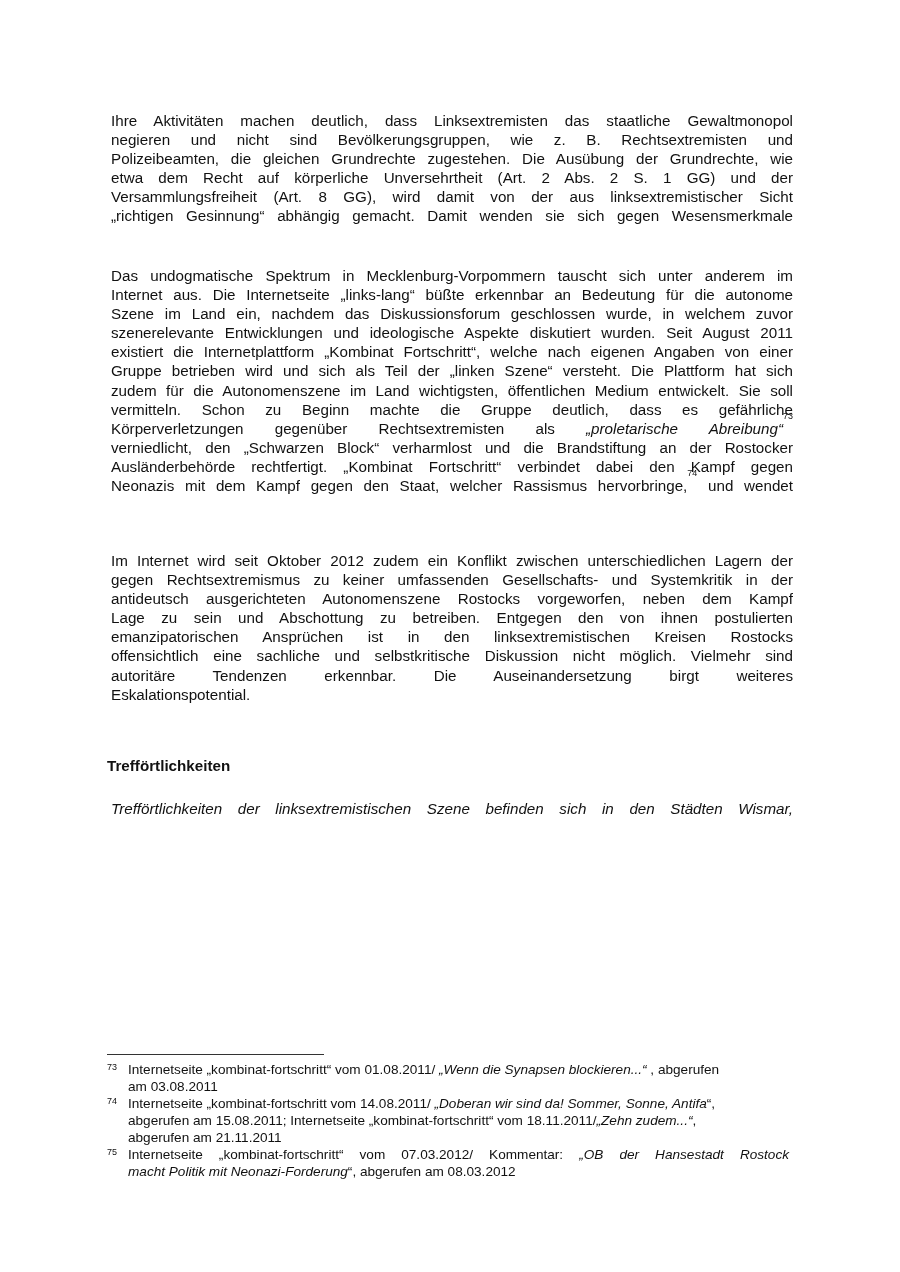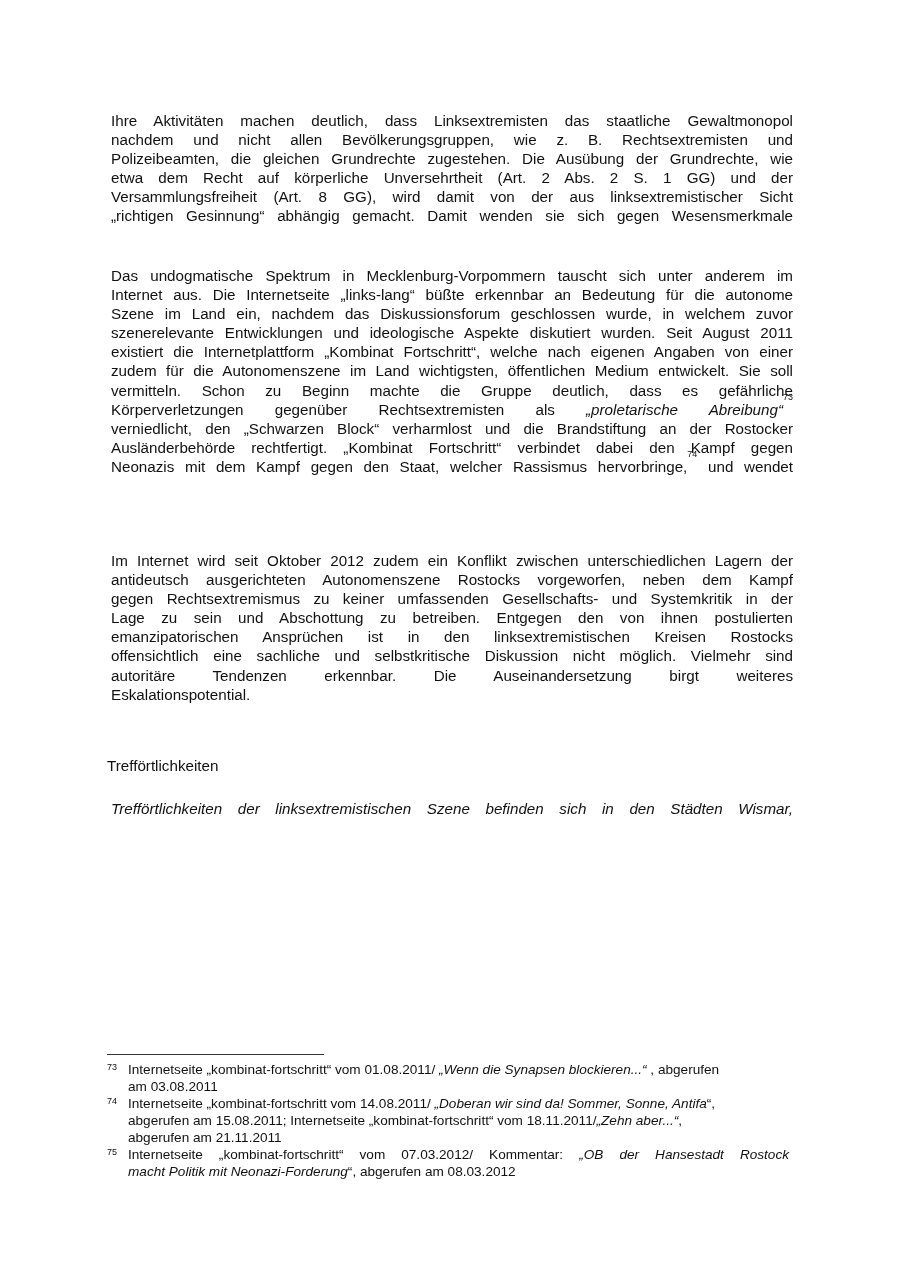--- a/index.html
+++ b/index.html
@@ -8,63 +8,64 @@
       font-family: "Liberation Sans", sans-serif; color: #111111;
     }
     .page { position: absolute; left: 107px; top: 107px; width: 682px; }
     .para {
       font-size: 15.2px; line-height: 19.1px; text-align: justify; margin: 4px;
       position: absolute; left: 0; width: 682px;
     }
     .para .ln { display: block; text-align: justify; text-align-last: justify; white-space: nowrap; }
     .para .ln.last { text-align-last: left; }
     .heading {
-      position: absolute; left: 0; font-size: 15.2px; font-weight: normal; margin: 0;
+      position: absolute; left: 0; font-size: 15.2px; font-weight: bold; margin: 0;
     }
     sup { font-size: 9px; vertical-align: top; position: relative; top: -3px; line-height: 0; }
     .fn-rule { position: absolute; left: 107px; top: 1054px; width: 217px; height: 1px; background: #333; }
     .footnotes { position: absolute; left: 107px; top: 1061px; width: 682px; font-size: 13.6px; line-height: 17px; }
     .fn { position: relative; padding-left: 21px; margin: 0; }
     .fn .num { position: absolute; left: 0; top: 0; font-size: 9px; line-height: 12px; }
     .fn .ln { display: block; white-space: nowrap; }
     .fn .ln.just { text-align: justify; text-align-last: justify; }
     i { font-style: italic; }
   </style>
 </head>
 <body>
 
 <div class="page">
 
   <div class="para" style="top:0px;">
     <span class="ln">Ihre Aktivitäten machen deutlich, dass Linksextremisten das staatliche Gewaltmonopol</span>
-    <span class="ln">nachdem und nicht allen Bevölkerungsgruppen, wie z. B. Rechtsextremisten und</span>
+    <span class="ln">negieren und nicht sind Bevölkerungsgruppen, wie z. B. Rechtsextremisten und</span>
     <span class="ln">Polizeibeamten, die gleichen Grundrechte zugestehen. Die Ausübung der Grundrechte, wie</span>
     <span class="ln">etwa dem Recht auf körperliche Unversehrtheit (Art. 2 Abs. 2 S. 1 GG) und der</span>
     <span class="ln">Versammlungsfreiheit (Art. 8 GG), wird damit von der aus linksextremistischer Sicht</span>
     <span class="ln">„richtigen Gesinnung“ abhängig gemacht. Damit wenden sie sich gegen Wesensmerkmale</span>
   </div>
 
   <div class="para" style="top:155px;">
     <span class="ln">Das undogmatische Spektrum in Mecklenburg-Vorpommern tauscht sich unter anderem im</span>
     <span class="ln">Internet aus. Die Internetseite „links-lang“ büßte erkennbar an Bedeutung für die autonome</span>
     <span class="ln">Szene im Land ein, nachdem das Diskussionsforum geschlossen wurde, in welchem zuvor</span>
     <span class="ln">szenerelevante Entwicklungen und ideologische Aspekte diskutiert wurden. Seit August 2011</span>
     <span class="ln">existiert die Internetplattform „Kombinat Fortschritt“, welche nach eigenen Angaben von einer</span>
+    <span class="ln">Gruppe betrieben wird und sich als Teil der „linken Szene“ versteht. Die Plattform hat sich</span>
     <span class="ln">zudem für die Autonomenszene im Land wichtigsten, öffentlichen Medium entwickelt. Sie soll</span>
     <span class="ln">vermitteln. Schon zu Beginn machte die Gruppe deutlich, dass es gefährliche</span>
     <span class="ln"><span>Körperverletzungen gegenüber Rechtsextremisten als </span><i>„proletarische Abreibung“</i><sup>73</sup></span>
     <span class="ln">verniedlicht, den „Schwarzen Block“ verharmlost und die Brandstiftung an der Rostocker</span>
     <span class="ln">Ausländerbehörde rechtfertigt. „Kombinat Fortschritt“ verbindet dabei den Kampf gegen</span>
     <span class="ln"><span>Neonazis mit dem Kampf gegen den Staat, welcher Rassismus hervorbringe,</span><sup>74</sup><span> und wendet</span></span>
   </div>
 
   <div class="para" style="top:440px;">
     <span class="ln">Im Internet wird seit Oktober 2012 zudem ein Konflikt zwischen unterschiedlichen Lagern der</span>
+    <span class="ln">gegen Rechtsextremismus zu keiner umfassenden Gesellschafts- und Systemkritik in der</span>
     <span class="ln">antideutsch ausgerichteten Autonomenszene Rostocks vorgeworfen, neben dem Kampf</span>
-    <span class="ln">gegen Rechtsextremismus zu keiner umfassenden Gesellschafts- und Systemkritik in der</span>
     <span class="ln">Lage zu sein und Abschottung zu betreiben. Entgegen den von ihnen postulierten</span>
     <span class="ln">emanzipatorischen Ansprüchen ist in den linksextremistischen Kreisen Rostocks</span>
     <span class="ln">offensichtlich eine sachliche und selbstkritische Diskussion nicht möglich. Vielmehr sind</span>
     <span class="ln">autoritäre Tendenzen erkennbar. Die Auseinandersetzung birgt weiteres</span>
     <span class="ln last">Eskalationspotential.</span>
   </div>
 
   <h2 class="heading" style="top:650px;">Trefförtlichkeiten</h2>
 
   <div class="para" style="top:688px;font-style:italic;">
@@ -76,21 +77,21 @@
 
 <div class="footnotes">
   <div class="fn">
     <span class="num">73</span>
     <span class="ln"><span>Internetseite „kombinat-fortschritt“ vom 01.08.2011/ </span><i>„Wenn die Synapsen blockieren...“</i><span> , abgerufen</span></span>
     <span class="ln">am 03.08.2011</span>
   </div>
   <div class="fn">
     <span class="num">74</span>
     <span class="ln"><span>Internetseite „kombinat-fortschritt vom 14.08.2011/ </span><i>„Doberan wir sind da! Sommer, Sonne, Antifa</i><span>“,</span></span>
-    <span class="ln"><span>abgerufen am 15.08.2011; Internetseite „kombinat-fortschritt“ vom 18.11.2011/</span><i>„Zehn aber...“</i><span>,</span></span>
+    <span class="ln"><span>abgerufen am 15.08.2011; Internetseite „kombinat-fortschritt“ vom 18.11.2011/</span><i>„Zehn zudem...“</i><span>,</span></span>
     <span class="ln">abgerufen am 21.11.2011</span>
   </div>
   <div class="fn">
     <span class="num">75</span>
     <span class="ln just"><span>Internetseite „kombinat-fortschritt“ vom 07.03.2012/ Kommentar: </span><i>„OB der Hansestadt Rostock</i></span>
     <span class="ln"><i>macht Politik mit Neonazi-Forderung</i><span>“, abgerufen am 08.03.2012</span></span>
   </div>
 </div>
 
 </body></html>

